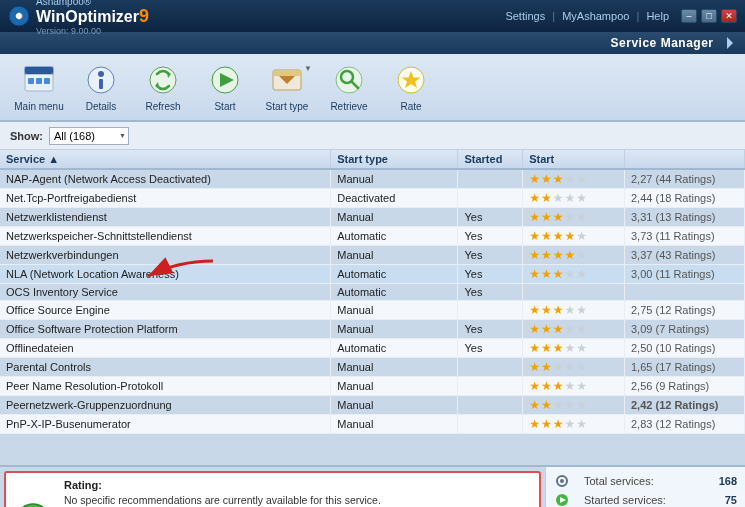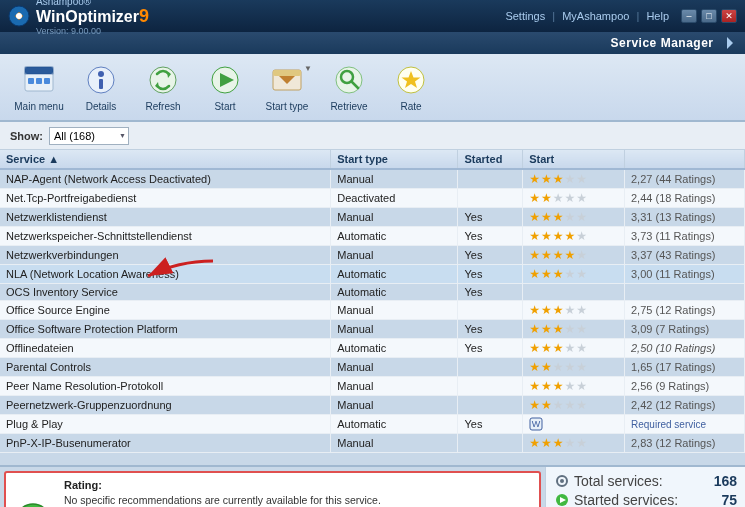--- a/index.html
+++ b/index.html
@@ -251,22 +251,22 @@
       background: #f0f6fc;
       border-left: 1px solid #c0d0e0;
       padding: 6px 8px;
       display: flex;
       flex-direction: column;
       gap: 3px;
     }
     .stat-row {
       display: flex;
       align-items: center;
-      gap: 4px;
-      font-size: 14px;
+      gap: 14px;
+      font-size: 11px;
     }
     .stat-icon {
       width: 16px;
       height: 16px;
       display: flex;
       align-items: center;
       justify-content: center;
     }
     .stat-label {
       flex: 1;
@@ -587,21 +587,21 @@
                 <td style="min-width: 50px;">Yes</td>
                 <td style="min-width: 80px;">
                   <div style="display: flex; gap: 1px; align-items: center;">
                     <span style="color: rgb(240, 160, 0); font-size: 12px;">★</span>
                     <span style="color: rgb(240, 160, 0); font-size: 12px;">★</span>
                     <span style="color: rgb(240, 160, 0); font-size: 12px;">★</span>
                     <span style="color: rgb(200, 208, 216); font-size: 12px;">★</span>
                     <span style="color: rgb(200, 208, 216); font-size: 12px;">★</span>
                   </div>
                 </td>
-                <td style="min-width: 120px; color: rgb(85, 85, 85); font-style: italic;">2,50 (10 Ratings)</td>
+                <td style="min-width: 120px; color: rgb(85, 85, 85);">2,50 (10 Ratings)</td>
               </tr>
               <tr>
                 <td style="min-width: 260px;">Parental Controls</td>
                 <td style="min-width: 100px;">Manual</td>
                 <td style="min-width: 50px;"></td>
                 <td style="min-width: 80px;">
                   <div style="display: flex; gap: 1px; align-items: center;">
                     <span style="color: rgb(240, 160, 0); font-size: 12px;">★</span>
                     <span style="color: rgb(240, 160, 0); font-size: 12px;">★</span>
                     <span style="color: rgb(200, 208, 216); font-size: 12px;">★</span>
@@ -632,35 +632,21 @@
                 <td style="min-width: 50px;"></td>
                 <td style="min-width: 80px;">
                   <div style="display: flex; gap: 1px; align-items: center;">
                     <span style="color: rgb(240, 160, 0); font-size: 12px;">★</span>
                     <span style="color: rgb(240, 160, 0); font-size: 12px;">★</span>
                     <span style="color: rgb(200, 208, 216); font-size: 12px;">★</span>
                     <span style="color: rgb(200, 208, 216); font-size: 12px;">★</span>
                     <span style="color: rgb(200, 208, 216); font-size: 12px;">★</span>
                   </div>
                 </td>
-                <td style="min-width: 120px; color: rgb(85, 85, 85);">2,42 (12 Ratings)</td>
-              </tr>
-              <tr>
-                <td style="min-width: 260px;">Plug &amp; Play</td>
-                <td style="min-width: 100px;">Automatic</td>
-                <td style="min-width: 50px;">Yes</td>
-                <td style="min-width: 80px;">
-                  <span style="color: rgb(64, 96, 160); font-size: 10px; display: flex; align-items: center; gap: 2px;">
-                    <svg width="14" height="14" viewBox="0 0 14 14">
-                      <rect x="1" y="1" width="12" height="12" rx="2" fill="#e8f0f8" stroke="#4060a0" stroke-width="1"></rect>
-                      <text x="7" y="10" text-anchor="middle" font-size="9" fill="#4060a0">W</text>
-                    </svg>
-                  </span>
-                </td>
-                <td style="min-width: 120px; color: rgb(64, 96, 160); font-size: 10px;">Required service</td>
+                <td style="min-width: 120px; color: rgb(85, 85, 85); font-weight: bold;">2,42 (12 Ratings)</td>
               </tr>
               <tr>
                 <td style="min-width: 260px;">PnP-X-IP-Busenumerator</td>
                 <td style="min-width: 100px;">Manual</td>
                 <td style="min-width: 50px;"></td>
                 <td style="min-width: 80px;">
                   <div style="display: flex; gap: 1px; align-items: center;">
                     <span style="color: rgb(240, 160, 0); font-size: 12px;">★</span>
                     <span style="color: rgb(240, 160, 0); font-size: 12px;">★</span>
                     <span style="color: rgb(240, 160, 0); font-size: 12px;">★</span>

